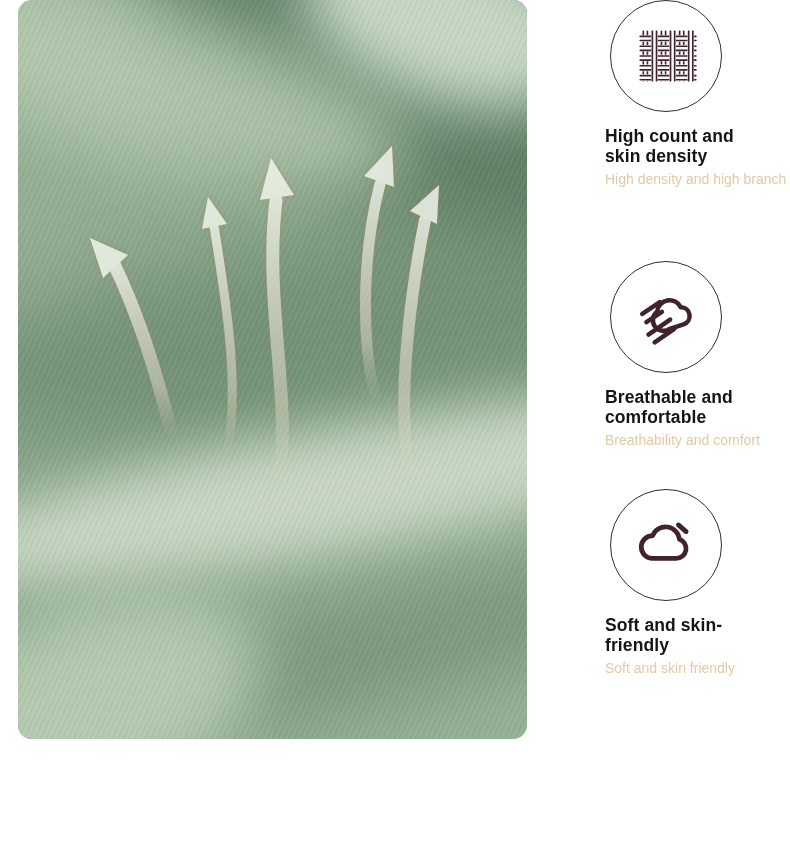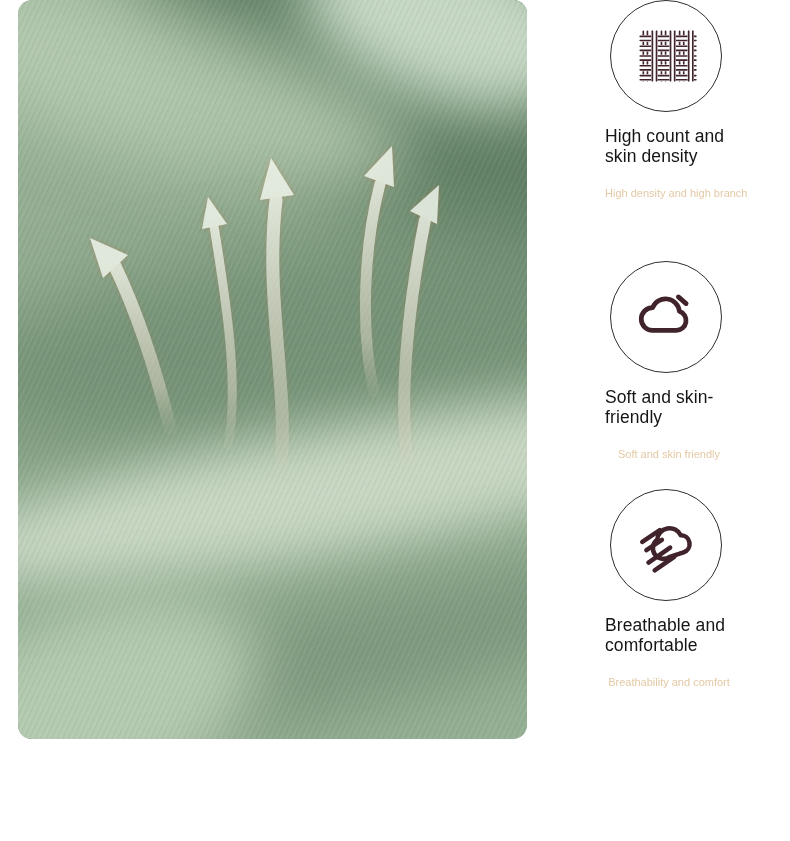--- a/index.html
+++ b/index.html
@@ -48,26 +48,26 @@
   .icon-circle{
     width:112px;height:112px;border:1px solid var(--circle-border);border-radius:50%;
     display:flex;align-items:center;justify-content:center;box-sizing:border-box;
     margin-left:5px;background:#ffffff;
   }
   .icon-svg{display:block;}
   .icon-svg .ink{stroke:var(--icon-stroke);fill:none;stroke-linecap:round;stroke-linejoin:round;}
   .icon-svg .under{stroke:#ffffff;fill:none;stroke-linecap:round;}
   .feature-title{
     margin-top:14px;color:var(--title-text);
-    font-size:17.5px;line-height:20px;font-weight:400;letter-spacing:.1px;
+    font-size:17.5px;line-height:20px;font-weight:700;letter-spacing:.1px;
   }
   .feature-title span{display:block;white-space:nowrap;}
   .feature-subtitle{
-    margin-top:21px;color:var(--subtitle-text);
-    font-size:11px;line-height:12px;text-align:center;white-space:nowrap;
+    margin-top:7px;color:var(--subtitle-text);
+    font-size:14px;line-height:12px;text-align:center;white-space:nowrap;
   }
 </style>
 </head>
 <body>
 
 <div class="canvas">
 
   <div class="product-image">
     <div class="fold fold-dark-top"></div>
     <div class="fold fold-highlight-topleft"></div>
@@ -105,48 +105,48 @@
       <g class="arrow-group">
         <path class="arrow-tail" d="M390 462 C 380 400, 391 300, 407 220" stroke="url(#tailFade)" stroke-width="12"></path>
         <polygon points="421,185 419,224 392,211" fill="#f3f7ee"></polygon>
       </g>
     </svg>
   </div>
 
   <div class="feature">
     <div class="icon-circle">
       <svg class="icon-svg" width="66" height="66" viewBox="0 0 64 64">
-        <path class="ink" stroke-width="4.6" d="M19 45 h23 a9.5 9.5 0 0 0 3 -18.5 a13.5 13.5 0 0 0 -26 -3.5 A10.5 10.5 0 0 0 19 45 Z"></path>
-        <path class="ink" stroke-width="4.6" d="M44 12.5 l7.5 6.5"></path>
-      </svg>
-    </div>
-    <div class="feature-title">
-      <span>Soft and skin-</span>
-      <span>friendly</span>
-    </div>
-    <div class="feature-subtitle">Soft and skin friendly</div>
-  </div>
-
-  <div class="feature">
-    <div class="icon-circle">
-      <svg class="icon-svg" width="66" height="66" viewBox="0 0 64 64">
         <g transform="rotate(-18 38 28)">
           <path class="ink" stroke-width="4.4" d="M31 42 h14 a8.5 8.5 0 0 0 2.6 -16.6 a12 12 0 0 0 -23 -3 A9.5 9.5 0 0 0 31 42 Z"></path>
         </g>
         <path class="ink" stroke-width="4.4" d="M9 29 L26 17.5"></path>
         <path class="ink" stroke-width="4.4" d="M13 37 L28 27"></path>
         <path class="ink" stroke-width="4.4" d="M15 49 L36 34.5"></path>
         <path class="ink" stroke-width="4.4" d="M21 56.5 L40 43.5"></path>
       </svg>
     </div>
     <div class="feature-title">
       <span>Breathable and</span>
       <span>comfortable</span>
     </div>
     <div class="feature-subtitle">Breathability and comfort</div>
+  </div>
+
+  <div class="feature">
+    <div class="icon-circle">
+      <svg class="icon-svg" width="66" height="66" viewBox="0 0 64 64">
+        <path class="ink" stroke-width="4.6" d="M19 45 h23 a9.5 9.5 0 0 0 3 -18.5 a13.5 13.5 0 0 0 -26 -3.5 A10.5 10.5 0 0 0 19 45 Z"></path>
+        <path class="ink" stroke-width="4.6" d="M44 12.5 l7.5 6.5"></path>
+      </svg>
+    </div>
+    <div class="feature-title">
+      <span>Soft and skin-</span>
+      <span>friendly</span>
+    </div>
+    <div class="feature-subtitle">Soft and skin friendly</div>
   </div>
 
   <div class="feature">
     <div class="icon-circle">
       <svg class="icon-svg" width="66" height="66" viewBox="0 0 64 64">
 
         <g>
           <path class="ink" stroke-width="1.6" d="M10 8 V56 M14 8 V56"></path>
           <path class="ink" stroke-width="1.6" d="M18.8 8 V56 M22.8 8 V56"></path>
           <path class="ink" stroke-width="1.6" d="M27.6 8 V56 M31.6 8 V56"></path>

